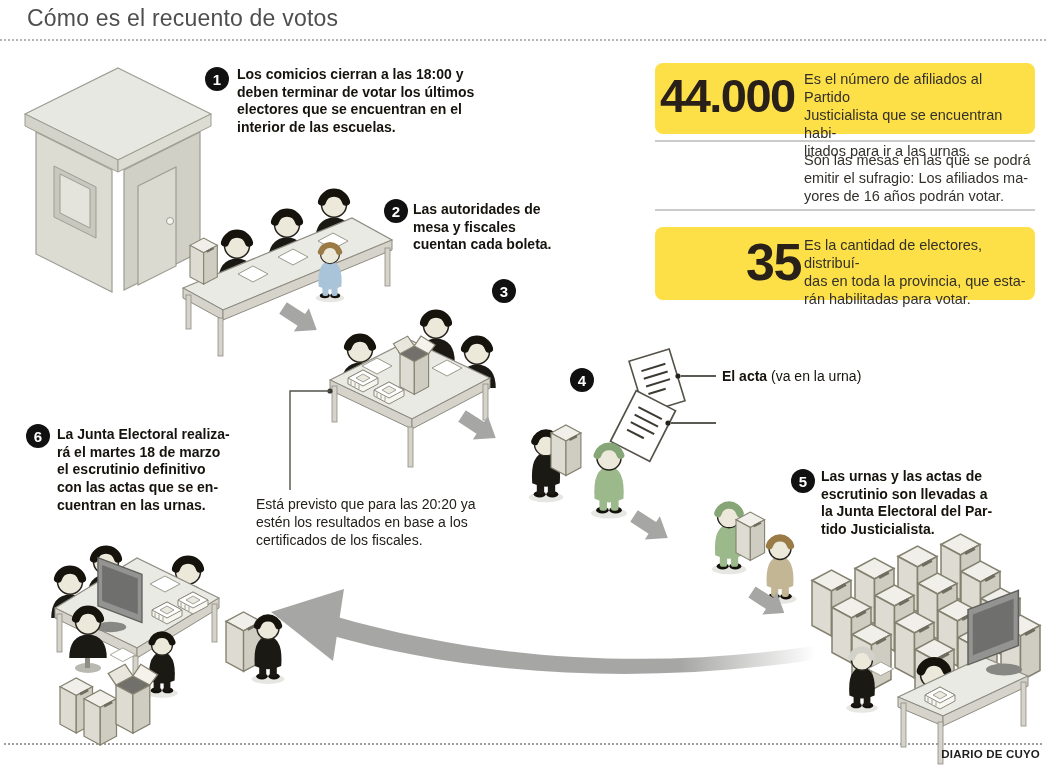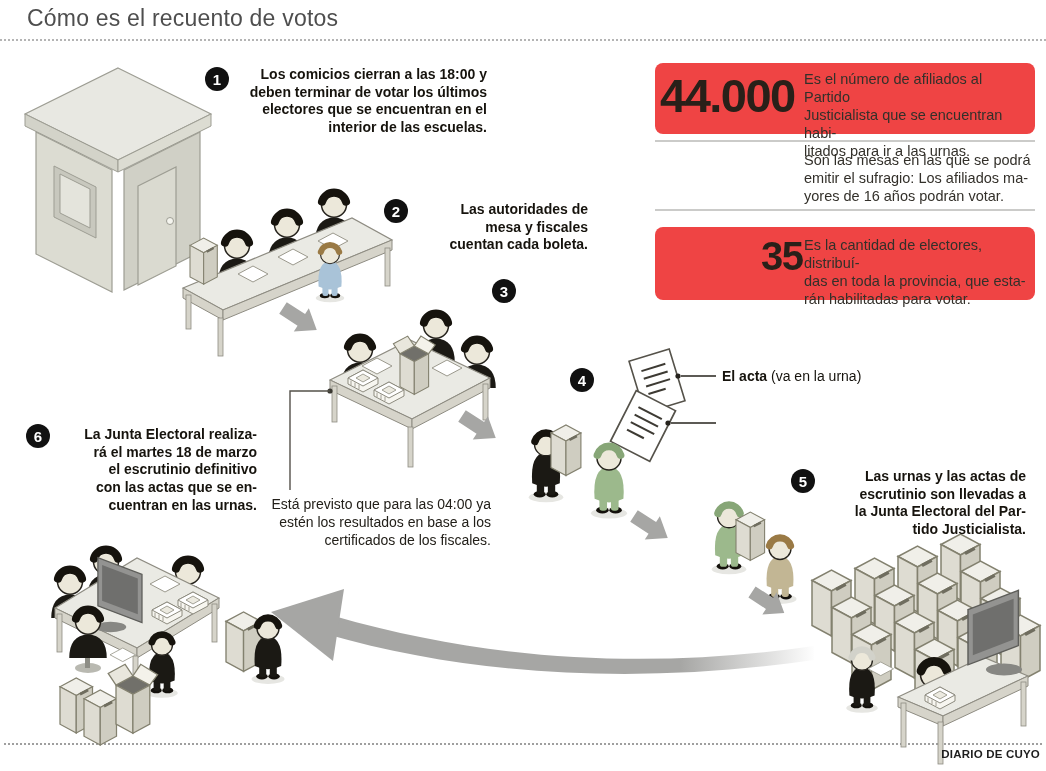--- a/index.html
+++ b/index.html
@@ -1,30 +1,30 @@
 <!DOCTYPE html>
 <html><head>
 <meta charset="utf-8">
 <style>
   * { margin:0; padding:0; box-sizing:border-box; }
   html,body { background:#ffffff; }
   .page { position:relative; width:1046px; height:771px; background:#fff;
           font-family:"Liberation Sans", sans-serif; overflow:hidden; }
   .illus { position:absolute; left:0; top:0; z-index:1; }
-  .txt { position:absolute; z-index:2;text-align:right; }
+  .txt { position:absolute; z-index:2; }
   .title { left:27px; top:5px; font-size:23px; color:#4e4e4e; letter-spacing:.2px; }
   .rule-title { position:absolute; left:0; right:0; top:39px; border-top:2px dotted #b4b4b4; z-index:0; }
   .badge { width:24px; height:24px; border-radius:50%; background:#111; color:#fff;
            font-weight:bold; font-size:15px; display:flex; align-items:center; justify-content:center; }
   .step-text { font-weight:bold; font-size:14px; line-height:1.26; color:#16130d; white-space:pre-line; }
   .note-text { font-size:14px; line-height:1.3; color:#23201a; white-space:pre-line; }
   .doc-label { font-size:14px; color:#16130d; }
   .doc-label b { font-weight:bold; }
   .stat-block { position:absolute; left:655px; width:380px; z-index:2; }
-  .stat-bg { background:#ef4444; border-radius:8px; }
+  .stat-bg { background:#fde047; border-radius:8px; }
   .stat-num { position:absolute; font-weight:bold; color:#292019; letter-spacing:-1.5px; line-height:1; }
   .stat-text { position:absolute; font-size:14.5px; line-height:1.24; color:#33302a; white-space:pre-line; }
   .divider { position:absolute; left:655px; width:380px; height:2px; background:#cbcbc9; z-index:2; }
   .rule-footer { position:absolute; left:4px; right:4px; top:743px; border-top:2px dotted #9f9f9f; z-index:0; }
   .credit { right:6px; top:748px; font-size:11.5px; font-weight:bold; color:#1d1d1d; letter-spacing:.2px; }
 </style>
 </head>
 <body>
 
 <div class="page">
@@ -259,39 +259,39 @@
 la Junta Electoral del Par-
 tido Justicialista.</div>
 
   <div class="txt badge" style="left:26px;top:424px">6</div>
   <div class="txt step-text" style="left:57px;top:426px;width:200px">La Junta Electoral realiza-
 rá el martes 18 de marzo
 el escrutinio definitivo
 con las actas que se en-
 cuentran en las urnas.</div>
 
-  <div class="txt note-text" style="left:256px;top:495px;width:235px">Está previsto que para las 04:00 ya
+  <div class="txt note-text" style="left:256px;top:495px;width:235px">Está previsto que para las 20:20 ya
 estén los resultados en base a los
 certificados de los fiscales.</div>
 
   <div class="stat-block stat-bg" style="top:63px;height:71px">
     <div class="stat-num" style="left:5px;top:9px;font-size:47px">44.000</div>
     <div class="stat-text" style="left:149px;top:8px;width:228px">Es el número de afiliados al Partido
 Justicialista que se encuentran habi-
 litados para ir a las urnas.</div>
   </div>
   <div class="divider" style="top:140px"></div>
   <div class="stat-block" style="top:149px;height:60px">
     <div class="stat-text" style="left:149px;top:3px;width:228px">Son las mesas en las que se podrá
 emitir el sufragio: Los afiliados ma-
 yores de 16 años podrán votar.</div>
   </div>
   <div class="divider" style="top:209px"></div>
   <div class="stat-block stat-bg" style="top:227px;height:73px">
-    <div class="stat-num" style="left:106px;top:9px;font-size:40px">35</div>
+    <div class="stat-num" style="left:91px;top:9px;font-size:52px">35</div>
     <div class="stat-text" style="left:149px;top:10px;width:228px">Es la cantidad de electores, distribuí-
 das en toda la provincia, que esta-
 rán habilitadas para votar.</div>
   </div>
 
   <div class="rule-footer"></div>
   <div class="txt credit">DIARIO DE CUYO</div>
 
 </div>
 

